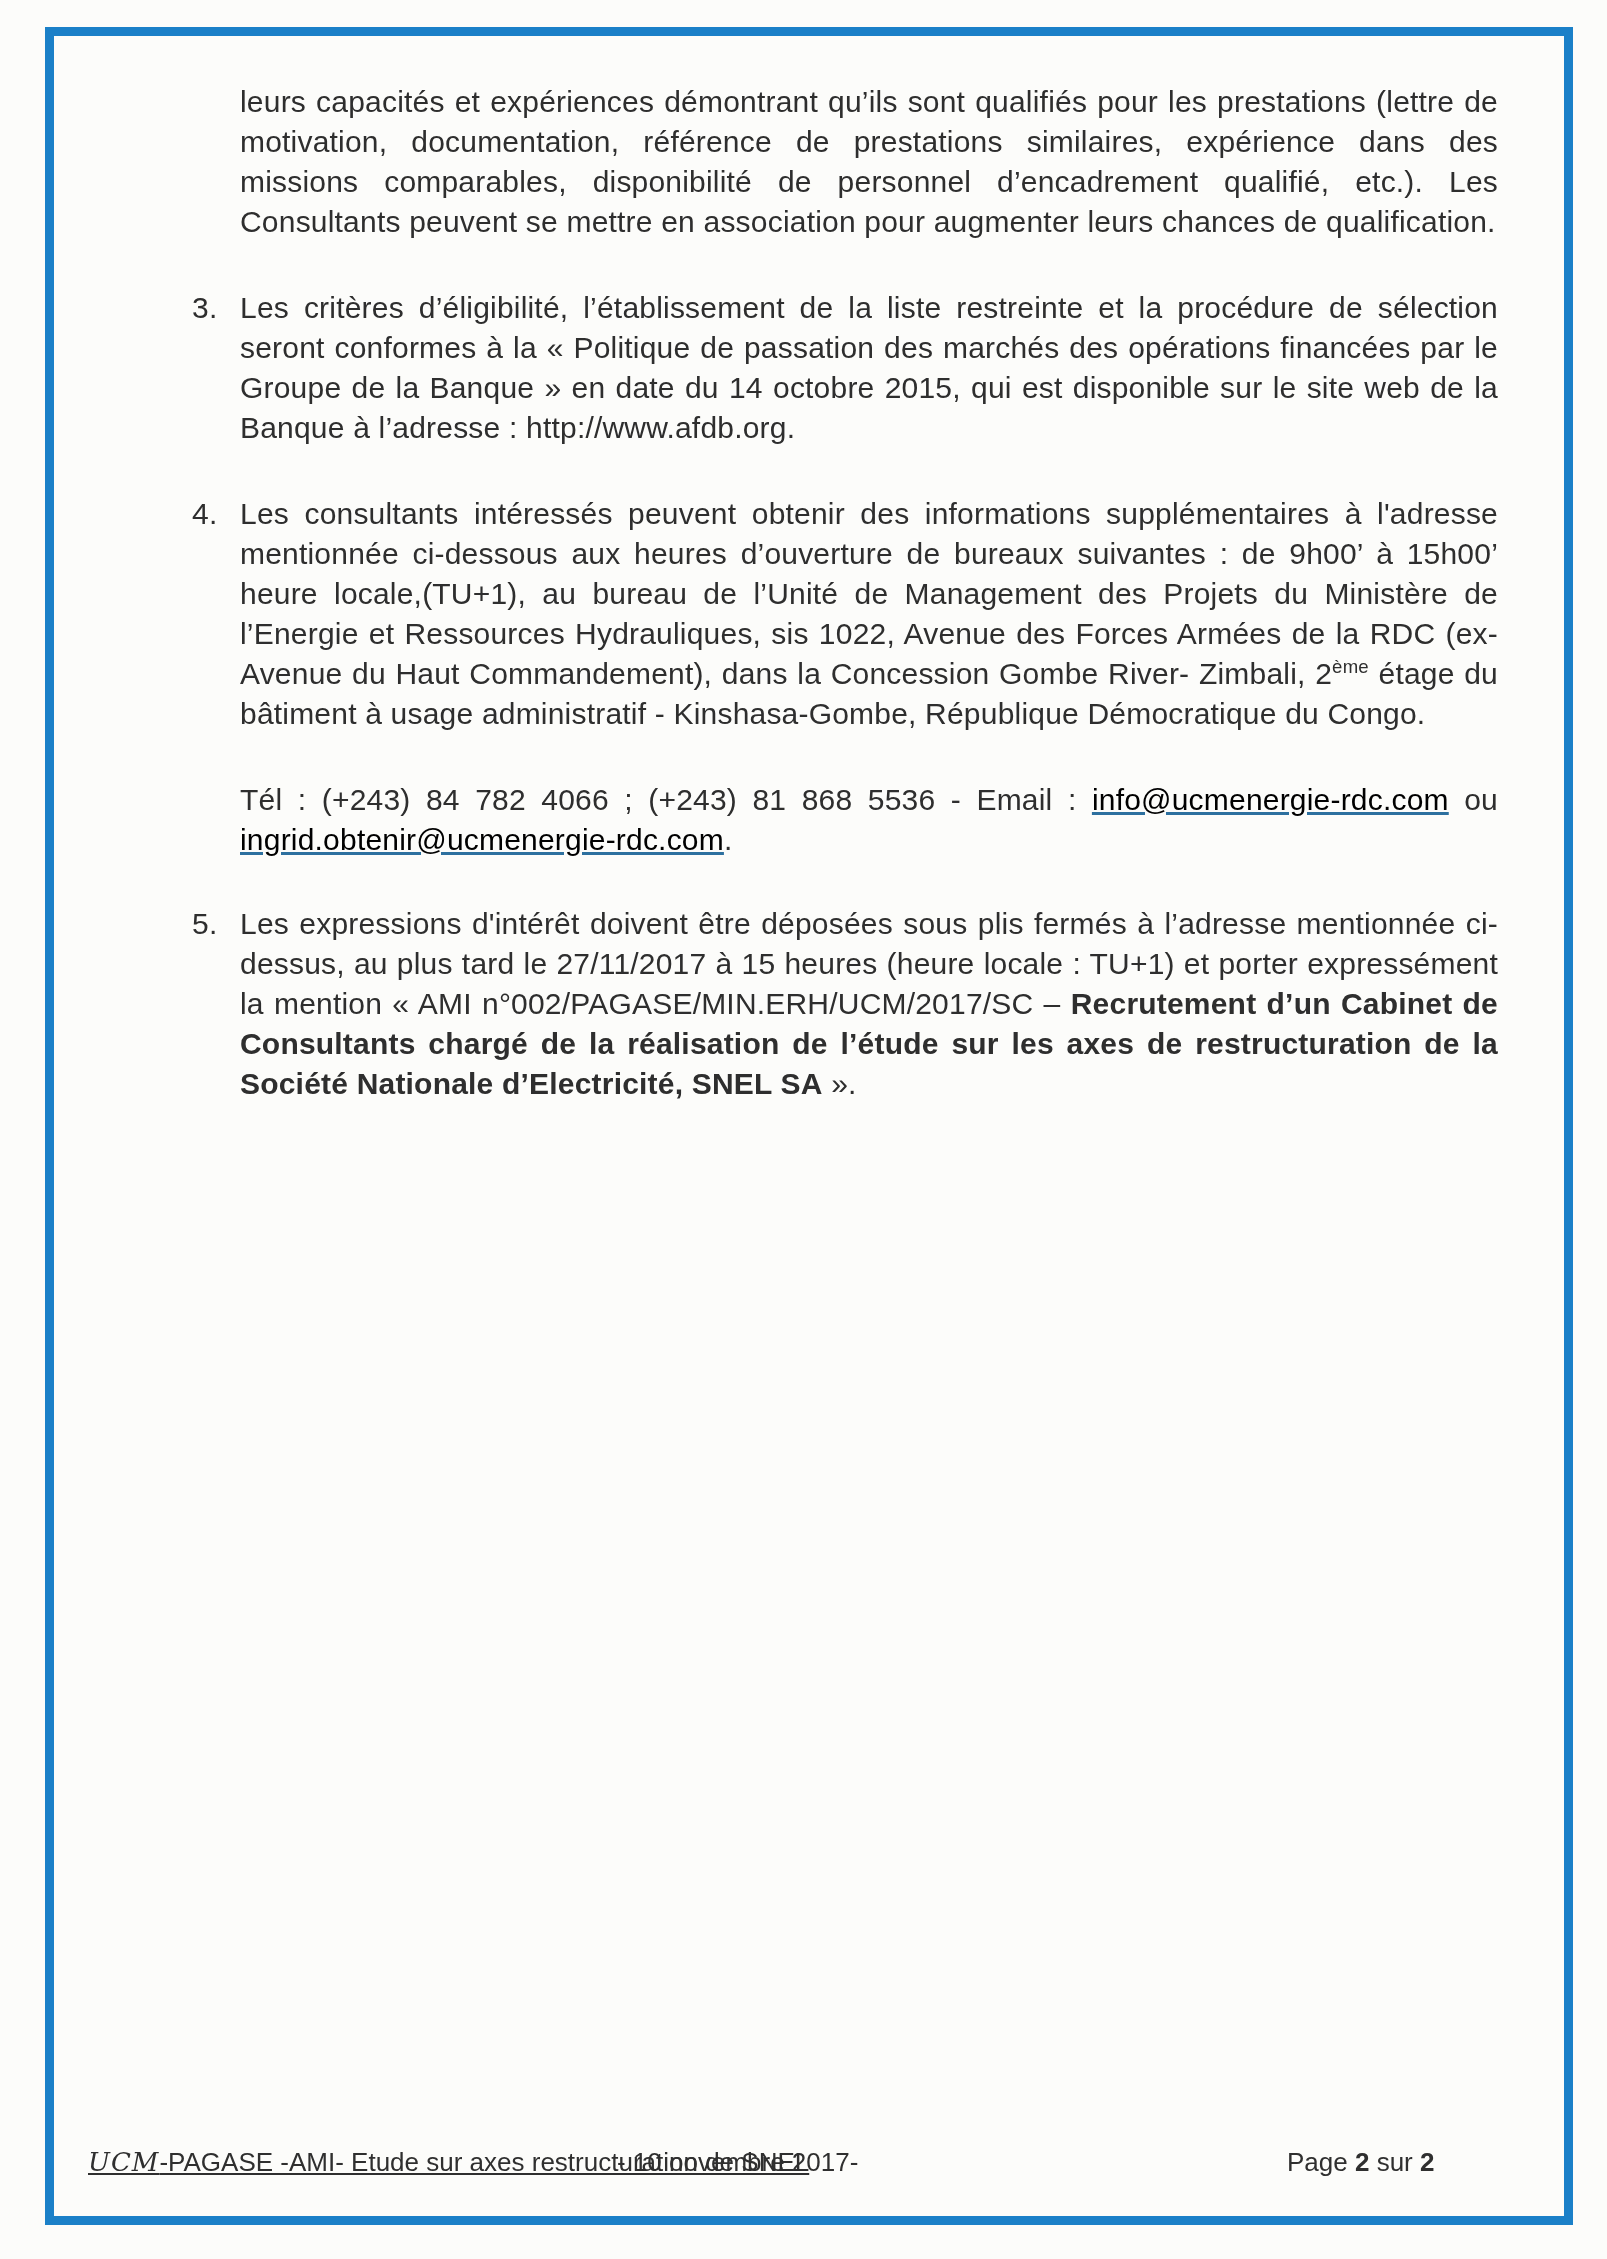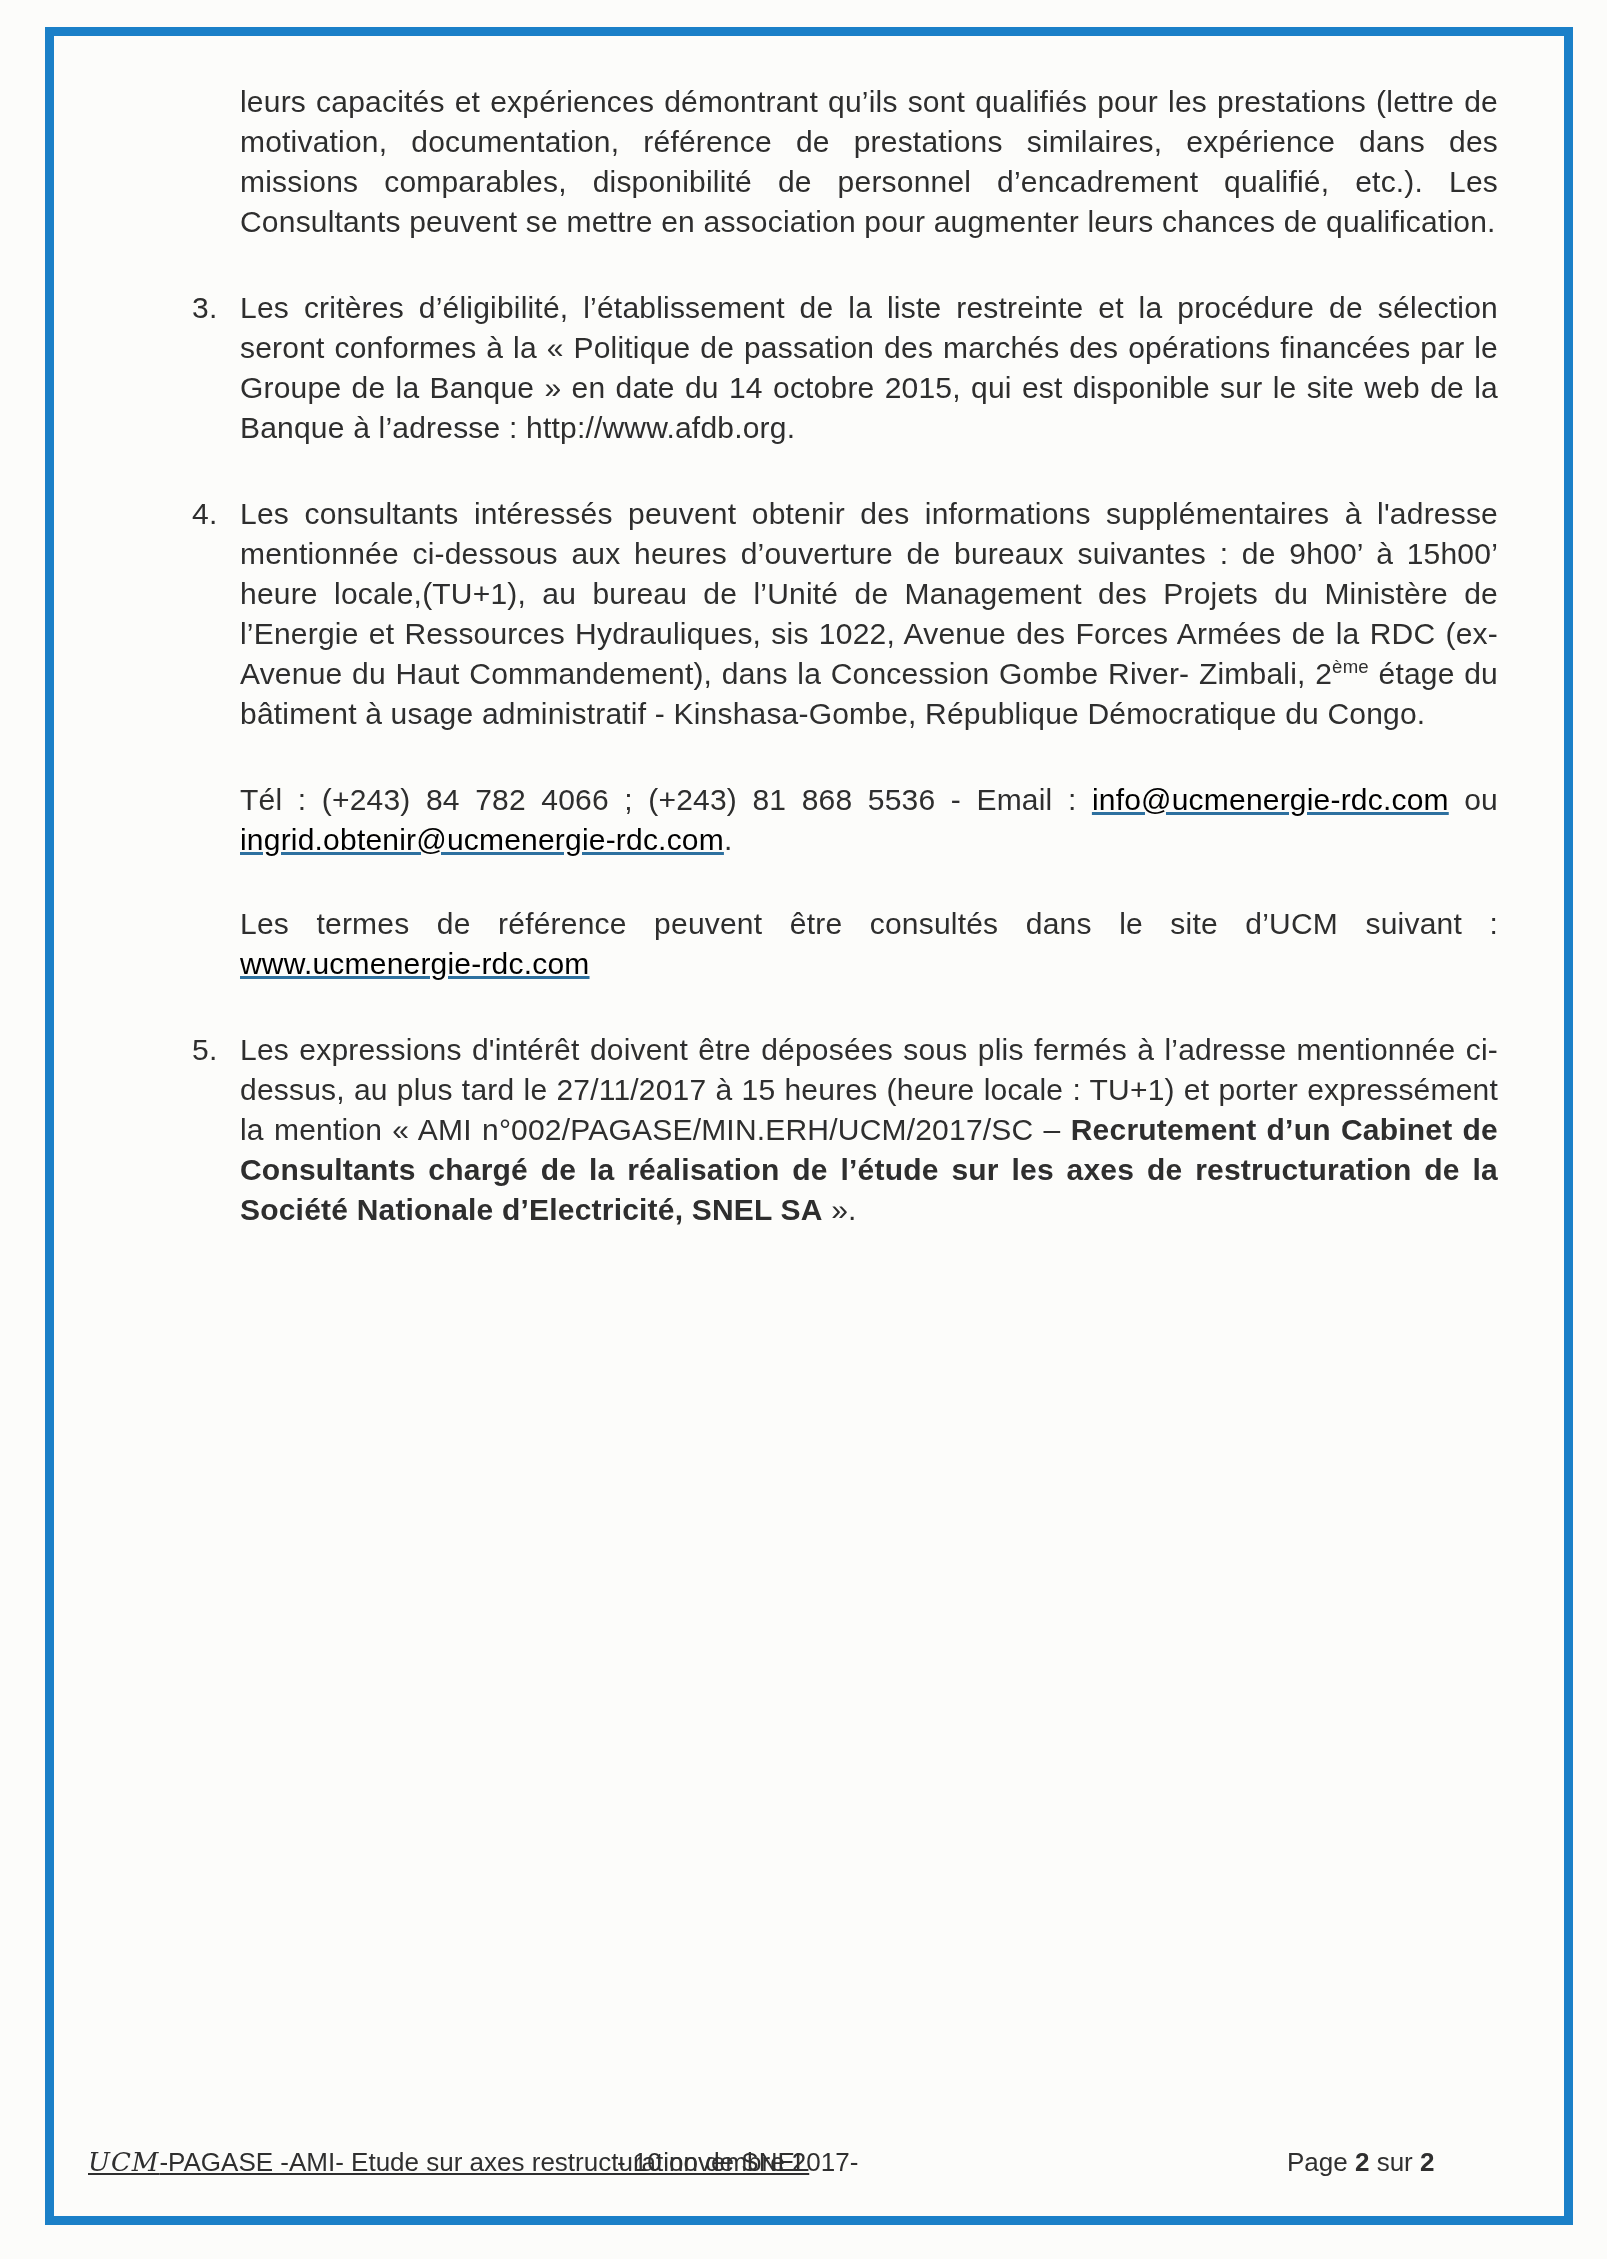--- a/index.html
+++ b/index.html
@@ -101,21 +101,20 @@
     <span class="body">Les critères d’éligibilité, l’établissement de la liste restreinte et la procédure de sélection seront conformes à la « Politique de passation des marchés des opérations financées par le Groupe de la Banque  » en date du 14 octobre 2015, qui est disponible sur le site web de la Banque à l’adresse : http://www.afdb.org.</span>
   </div>
 
   <div class="item">
     <span class="num">4.</span>
     <span class="body"><span>Les consultants intéressés peuvent obtenir des informations supplémentaires à l'adresse mentionnée ci-dessous aux heures d’ouverture de bureaux suivantes : de 9h00’ à 15h00’ heure locale,(TU+1), au bureau de l’Unité de Management des Projets du Ministère de l’Energie et Ressources Hydrauliques, sis 1022, Avenue des Forces Armées de la RDC (ex-Avenue du Haut Commandement), dans la Concession Gombe River- Zimbali, 2</span><sup>ème</sup><span> étage du bâtiment à usage administratif - Kinshasa-Gombe, République Démocratique du Congo.</span></span>
   </div>
 
   <p class="sub tight"><span>Tél : (+243) 84 782 4066 ; (+243) 81 868 5536 - Email : </span><span class="link">info@ucmenergie-rdc.com</span><span> ou </span><span class="link">ingrid.obtenir@ucmenergie-rdc.com</span><span>.</span></p>
 
-  <p class="sub"><span>Les termes de référence peuvent être consultés dans le site d’UCM suivant : </span><span class="link">www.ucmenergie-rdc.com</span></p>
 
   <div class="item">
     <span class="num">5.</span>
     <span class="body"><span>Les expressions d'intérêt doivent être déposées sous plis fermés à l’adresse mentionnée ci-dessus, au plus tard le 27/11/2017 à 15 heures (heure locale : TU+1) et porter expressément la mention « AMI n°002/PAGASE/MIN.ERH/UCM/2017/SC – </span><span class="b">Recrutement d’un Cabinet de Consultants chargé de la réalisation de l’étude sur les axes de restructuration de la Société Nationale d’Electricité, SNEL SA</span><span> ».</span></span>
   </div>
 
 </div>
 
 <div class="footer-left"><span class="script">UCM</span><span>-PAGASE -AMI- Etude sur axes restructuration de SNEL</span></div>
 

